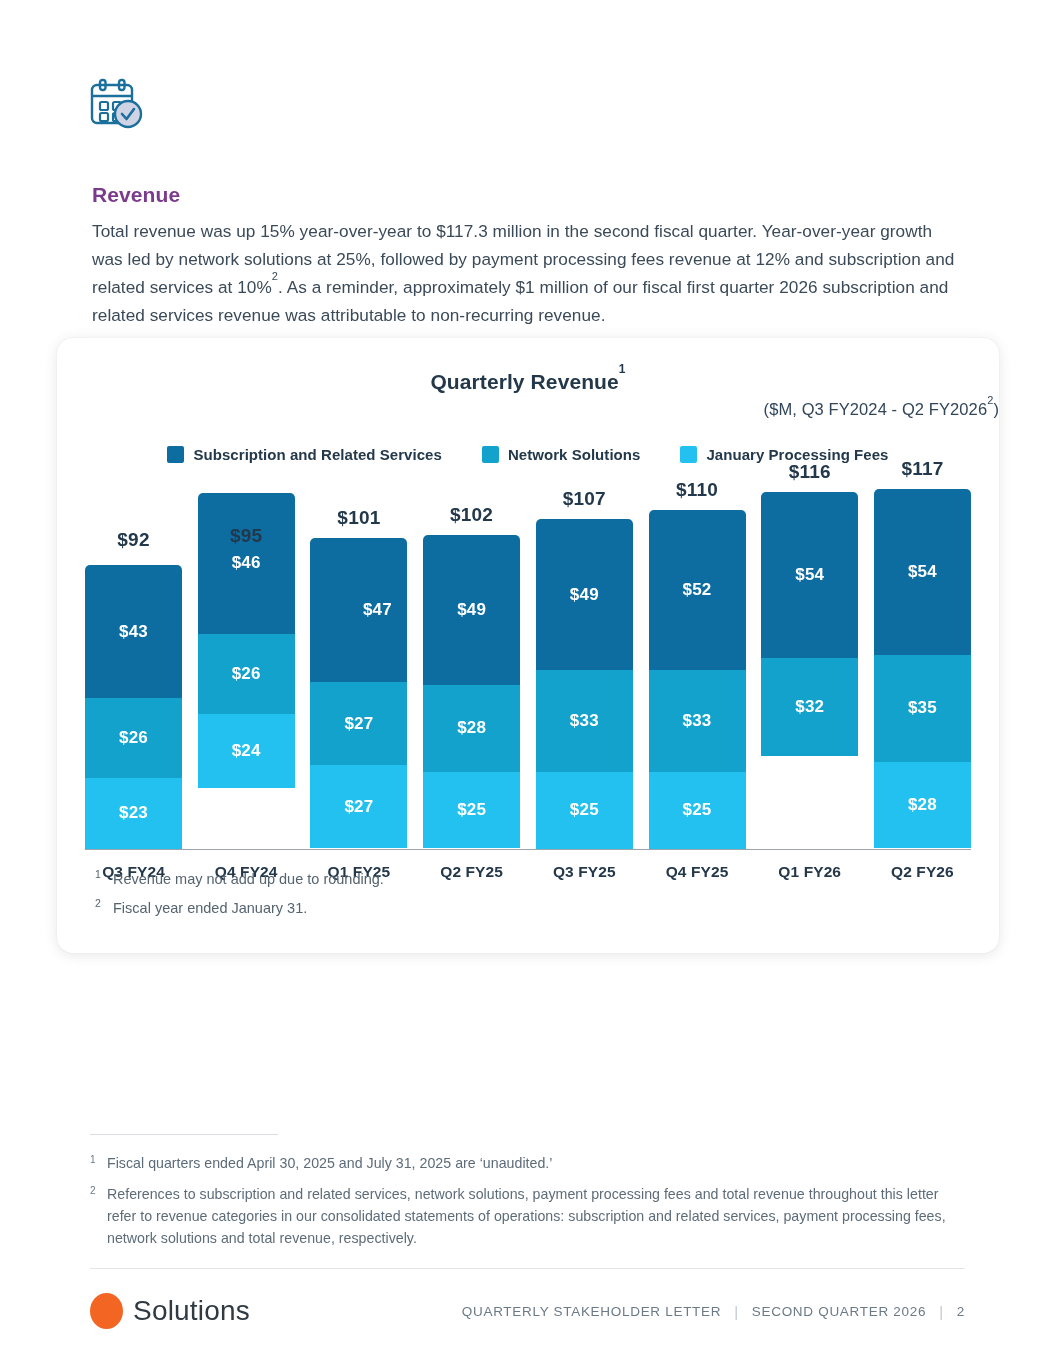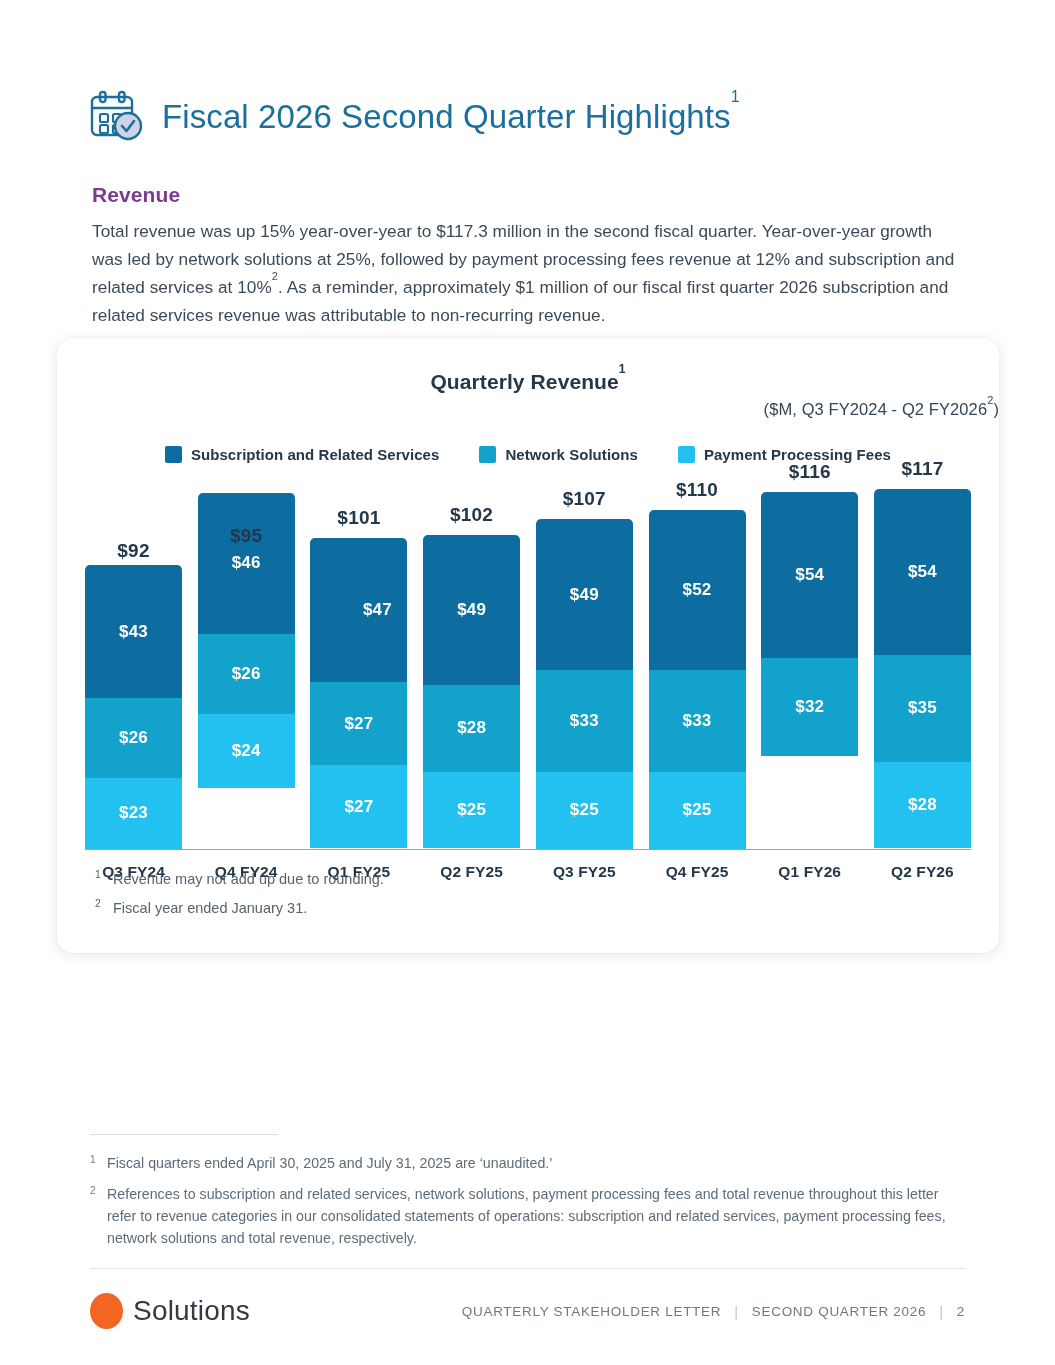--- a/index.html
+++ b/index.html
@@ -350,21 +350,20 @@
         <rect x="12" y="2" width="5.5" height="10" rx="2.4" fill="none" stroke="#1b6f9c" stroke-width="2.4"></rect>
         <rect x="31" y="2" width="5.5" height="10" rx="2.4" fill="none" stroke="#1b6f9c" stroke-width="2.4"></rect>
         <rect x="12" y="24" width="8" height="8" rx="1.6" fill="none" stroke="#1b6f9c" stroke-width="2.2"></rect>
         <rect x="25" y="24" width="8" height="8" rx="1.6" fill="none" stroke="#1b6f9c" stroke-width="2.2"></rect>
         <rect x="12" y="35" width="8" height="8" rx="1.6" fill="none" stroke="#1b6f9c" stroke-width="2.2"></rect>
         <rect x="25" y="35" width="8" height="8" rx="1.6" fill="none" stroke="#1b6f9c" stroke-width="2.2"></rect>
         <circle cx="40" cy="36" r="13" fill="#cfd3e4" stroke="#1b6f9c" stroke-width="2.4"></circle>
         <polyline points="34,36 38.5,41 46,31" fill="none" stroke="#1b6f9c" stroke-width="2.6" stroke-linecap="round" stroke-linejoin="round"></polyline>
       </svg>
     </span>
-    <h1 class="page-title"><span>Fiscal 2026 Second Quarter Highlights</span><sup>1</sup></h1>
   </div>
 
   <h2 class="section-heading">Revenue</h2>
 
   <p class="body-copy"><span>Total revenue was up 15% year-over-year to $117.3 million in the second fiscal quarter. Year-over-year growth was led by network solutions at 25%, followed by payment processing fees revenue at 12% and subscription and related services at 10%</span><sup>2</sup><span>. As a reminder, approximately $1 million of our fiscal first quarter 2026 subscription and related services revenue was attributable to non-recurring revenue.</span></p>
 
   <div class="chart-card">
 
     <div class="chart-title"><span>Quarterly Revenue</span><sup>1</sup></div>
 
@@ -374,28 +373,28 @@
       <div class="legend-item">
         <span class="legend-swatch" style="background:#0d6da1"></span>
         <span class="legend-label">Subscription and Related Services</span>
       </div>
       <div class="legend-item">
         <span class="legend-swatch" style="background:#12a2cb"></span>
         <span class="legend-label">Network Solutions</span>
       </div>
       <div class="legend-item">
         <span class="legend-swatch" style="background:#23c1ef"></span>
-        <span class="legend-label">Payment Processing Fees</span>
+        <span class="legend-label">January Processing Fees</span>
       </div>
     </div>
 
     <div class="plot">
       <div class="bars" id="bars-container">
           <div class="bar-col">
-            <div class="bar-total" style="bottom: 287px;">$92</div>
+            <div class="bar-total" style="bottom: 298px;">$92</div>
             <div class="stack" style="height: 283.077px;">
               <div class="seg" style="background: rgb(13, 109, 161); height: 132.308px;">
                 <span>$43</span>
               </div>
               <div class="seg" style="background: rgb(18, 162, 203); height: 80px;">
                 <span>$26</span>
               </div>
               <div class="seg" style="background: rgb(35, 193, 239); height: 70.7692px;">
                 <span>$23</span>
               </div>

